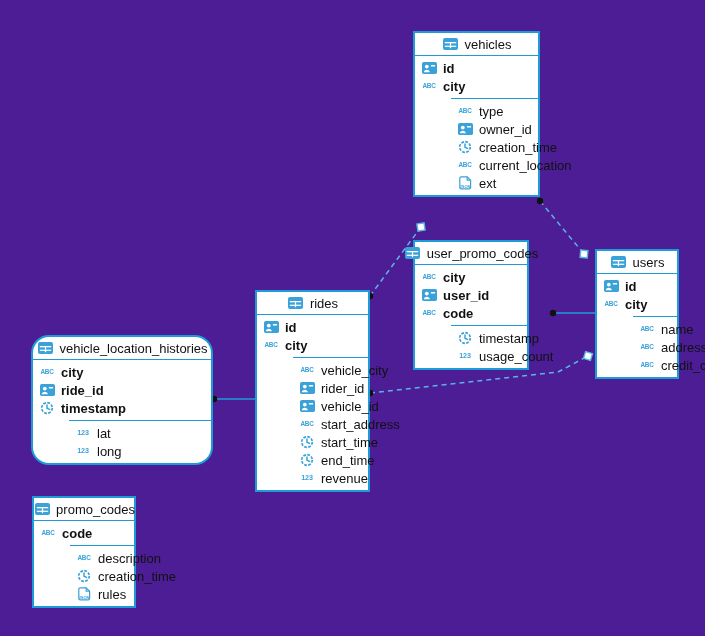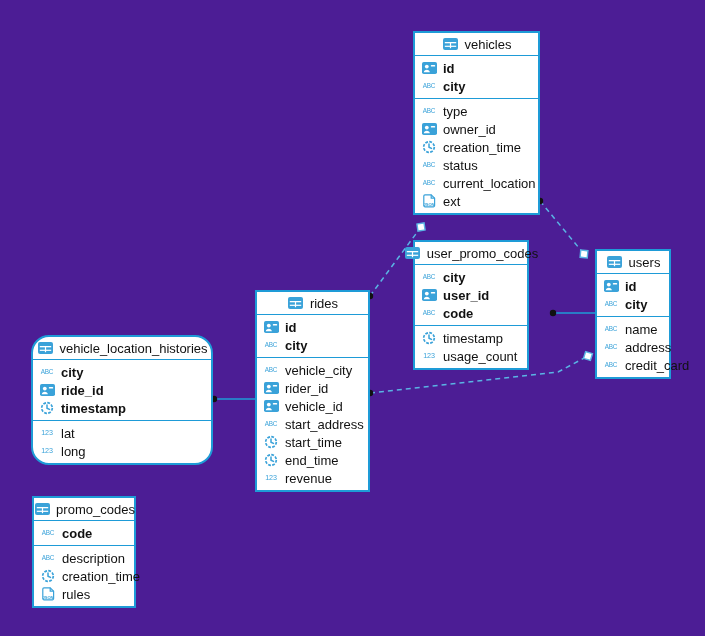--- a/index.html
+++ b/index.html
@@ -17,31 +17,31 @@
   #relations{position:absolute;left:0;top:0;width:705px;height:636px;}
   .tbl{
     position:absolute;background:#fff;border:2px solid var(--blue);
   }
   .tbl-header{
     height:23px;display:flex;align-items:center;justify-content:center;gap:5px;
     border-bottom:1px solid var(--blue);font-size:13px;font-weight:500;color:var(--text);
     padding:0 4px;white-space:nowrap;
   }
   .sec{padding:3px 0;}
-  .sec.cols{border-top:1px solid var(--blue);}
+  .sec.cols{border-top:1px solid var(--blue);margin-left:36px;}
   .row{
     height:18px;display:flex;align-items:center;gap:5px;padding:0 2px 0 5px;
     font-size:13px;color:var(--text);white-space:nowrap;
   }
   .row.key{font-weight:700;}
   .icon{
     width:18px;flex:0 0 18px;display:flex;align-items:center;justify-content:center;
   }
   .txticon{
-    font-weight:400;color:var(--icon);line-height:1;letter-spacing:-0.2px;
+    font-weight:700;color:var(--icon);line-height:1;letter-spacing:-0.2px;
   }
   .txticon.abc{font-size:6.4px;}
   .txticon.num{font-size:7.2px;}
   .col-label{overflow:visible;}
 </style>
 </head>
 <body>
 
 <div id="canvas">
   <svg id="relations">
@@ -124,26 +124,20 @@
               <circle cx="7" cy="7" r="5.3" fill="none" stroke="#3aa2d9" stroke-width="1.7" stroke-dasharray="2.8 1.3"></circle>
               <path d="M7 3.9 V7.2 L9.5 8.4" fill="none" stroke="#3aa2d9" stroke-width="1.5" stroke-linecap="round" stroke-linejoin="round"></path>
             </svg>
           </span>
           <span class="col-label">creation_time</span>
         </div>
         <div class="row">
           <span class="icon">
             <span class="txticon abc">ABC</span>
           </span>
-          <span class="col-label">status</span>
-        </div>
-        <div class="row">
-          <span class="icon">
-            <span class="txticon abc">ABC</span>
-          </span>
           <span class="col-label">current_location</span>
         </div>
         <div class="row">
           <span class="icon">
             <svg width="14" height="14" viewBox="0 0 14 14">
               <path d="M3 0.8 h6.2 L12.6 4.2 v7.4 a1.2 1.2 0 0 1 -1.2 1.2 H3 a1.2 1.2 0 0 1 -1.2 -1.2 V2 A1.2 1.2 0 0 1 3 0.8 Z" fill="#fff" stroke="#3aa2d9" stroke-width="1.2"></path>
               <path d="M9.2 0.8 v3.4 h3.4" fill="none" stroke="#3aa2d9" stroke-width="1.2"></path>
               <text x="7" y="11.6" text-anchor="middle" font-size="4.1" font-weight="bold" fill="#3aa2d9" font-family="Liberation Sans, sans-serif">JSON</text>
             </svg>
           </span>
@@ -199,21 +193,21 @@
           <span class="col-label">timestamp</span>
         </div>
         <div class="row">
           <span class="icon">
             <span class="txticon num">123</span>
           </span>
           <span class="col-label">usage_count</span>
         </div>
       </div>
     </div>
-    <div class="tbl" style="left: 595px; top: 249px; width: 76px;">
+    <div class="tbl" style="left: 595px; top: 249px; width: 84px;">
       <div class="tbl-header">
         <span class="icon">
           <svg width="15" height="12" viewBox="0 0 15 12">
             <rect x="0" y="0" width="15" height="12" rx="2" fill="#3aa2d9"></rect>
             <rect x="1.8" y="4" width="11.4" height="1.3" fill="#fff"></rect>
             <rect x="6.9" y="4.6" width="1.2" height="5.6" fill="#fff"></rect>
             <rect x="1.8" y="7.7" width="11.4" height="1.2" fill="#fff"></rect>
           </svg>
         </span>
         <span>users</span>

